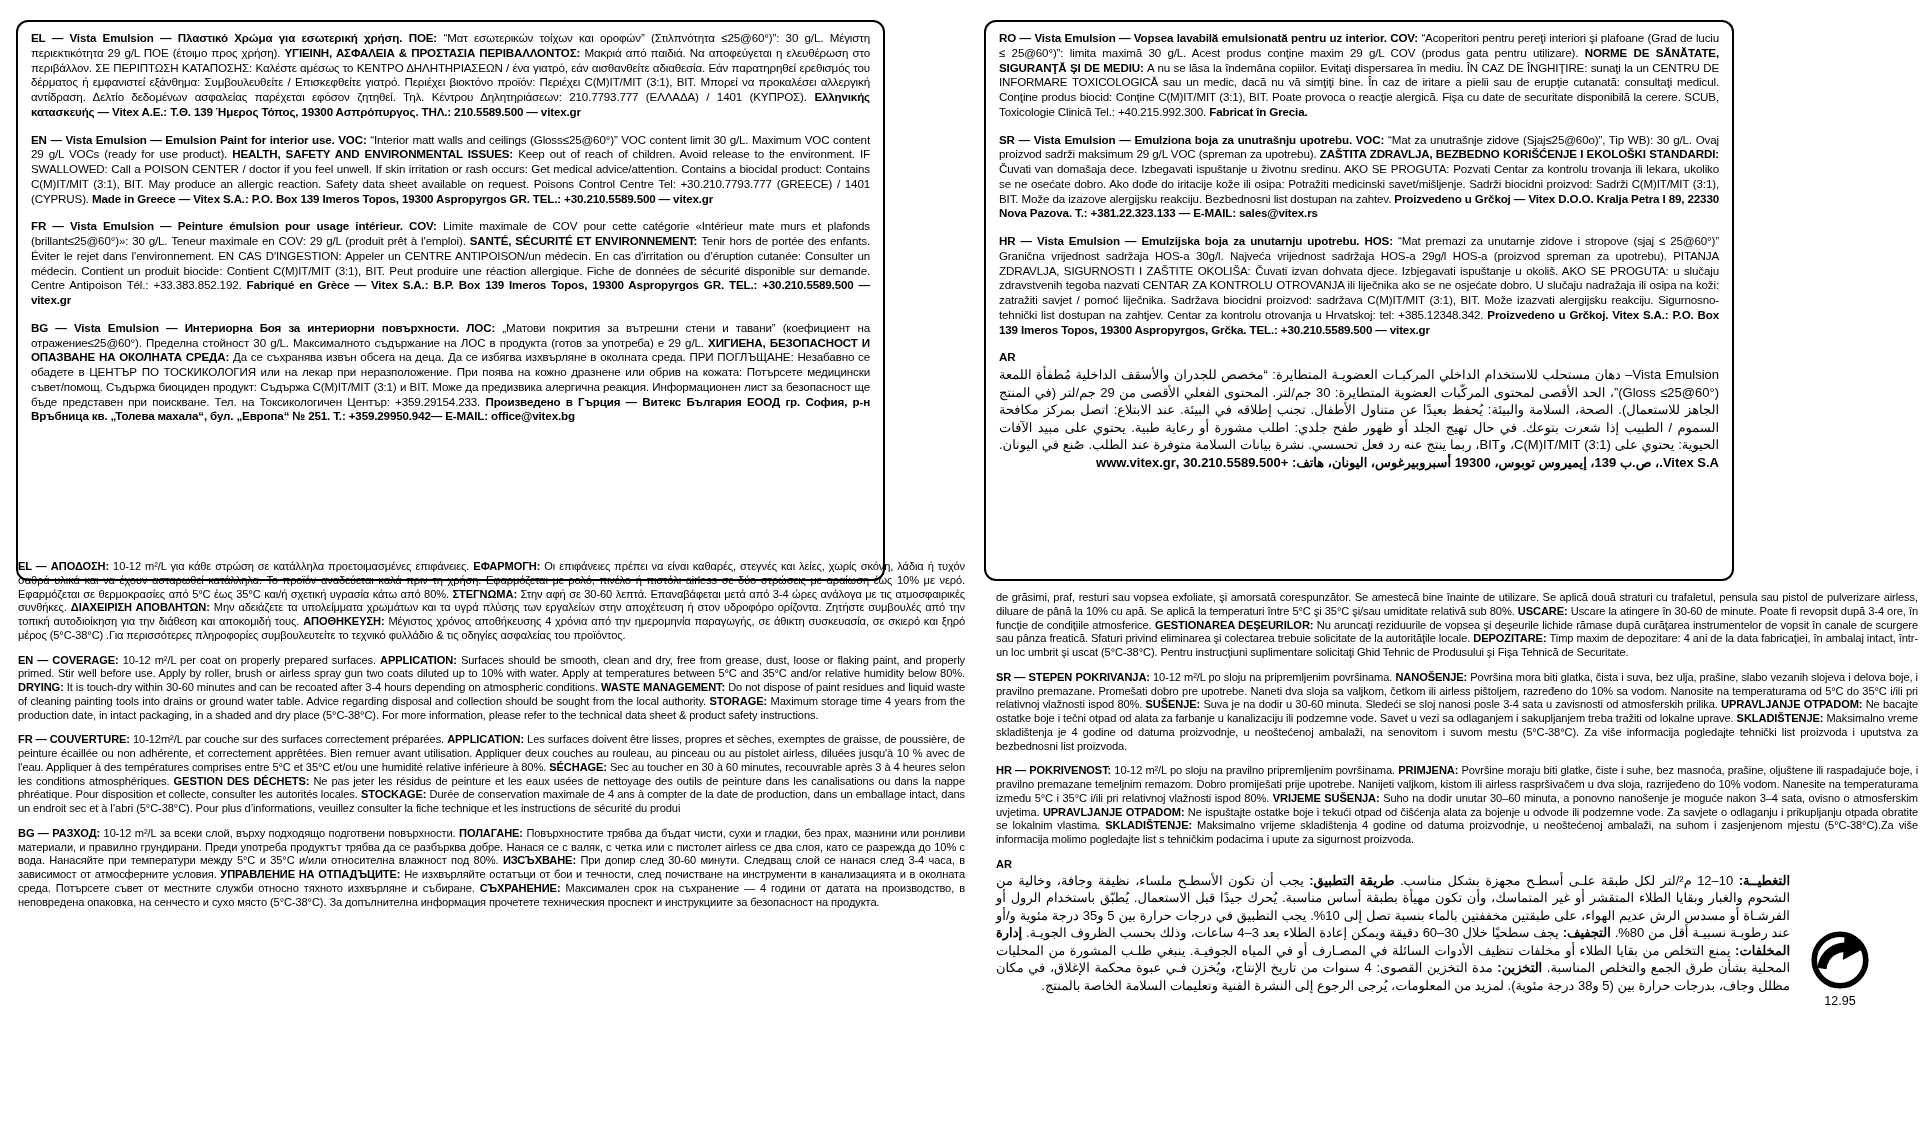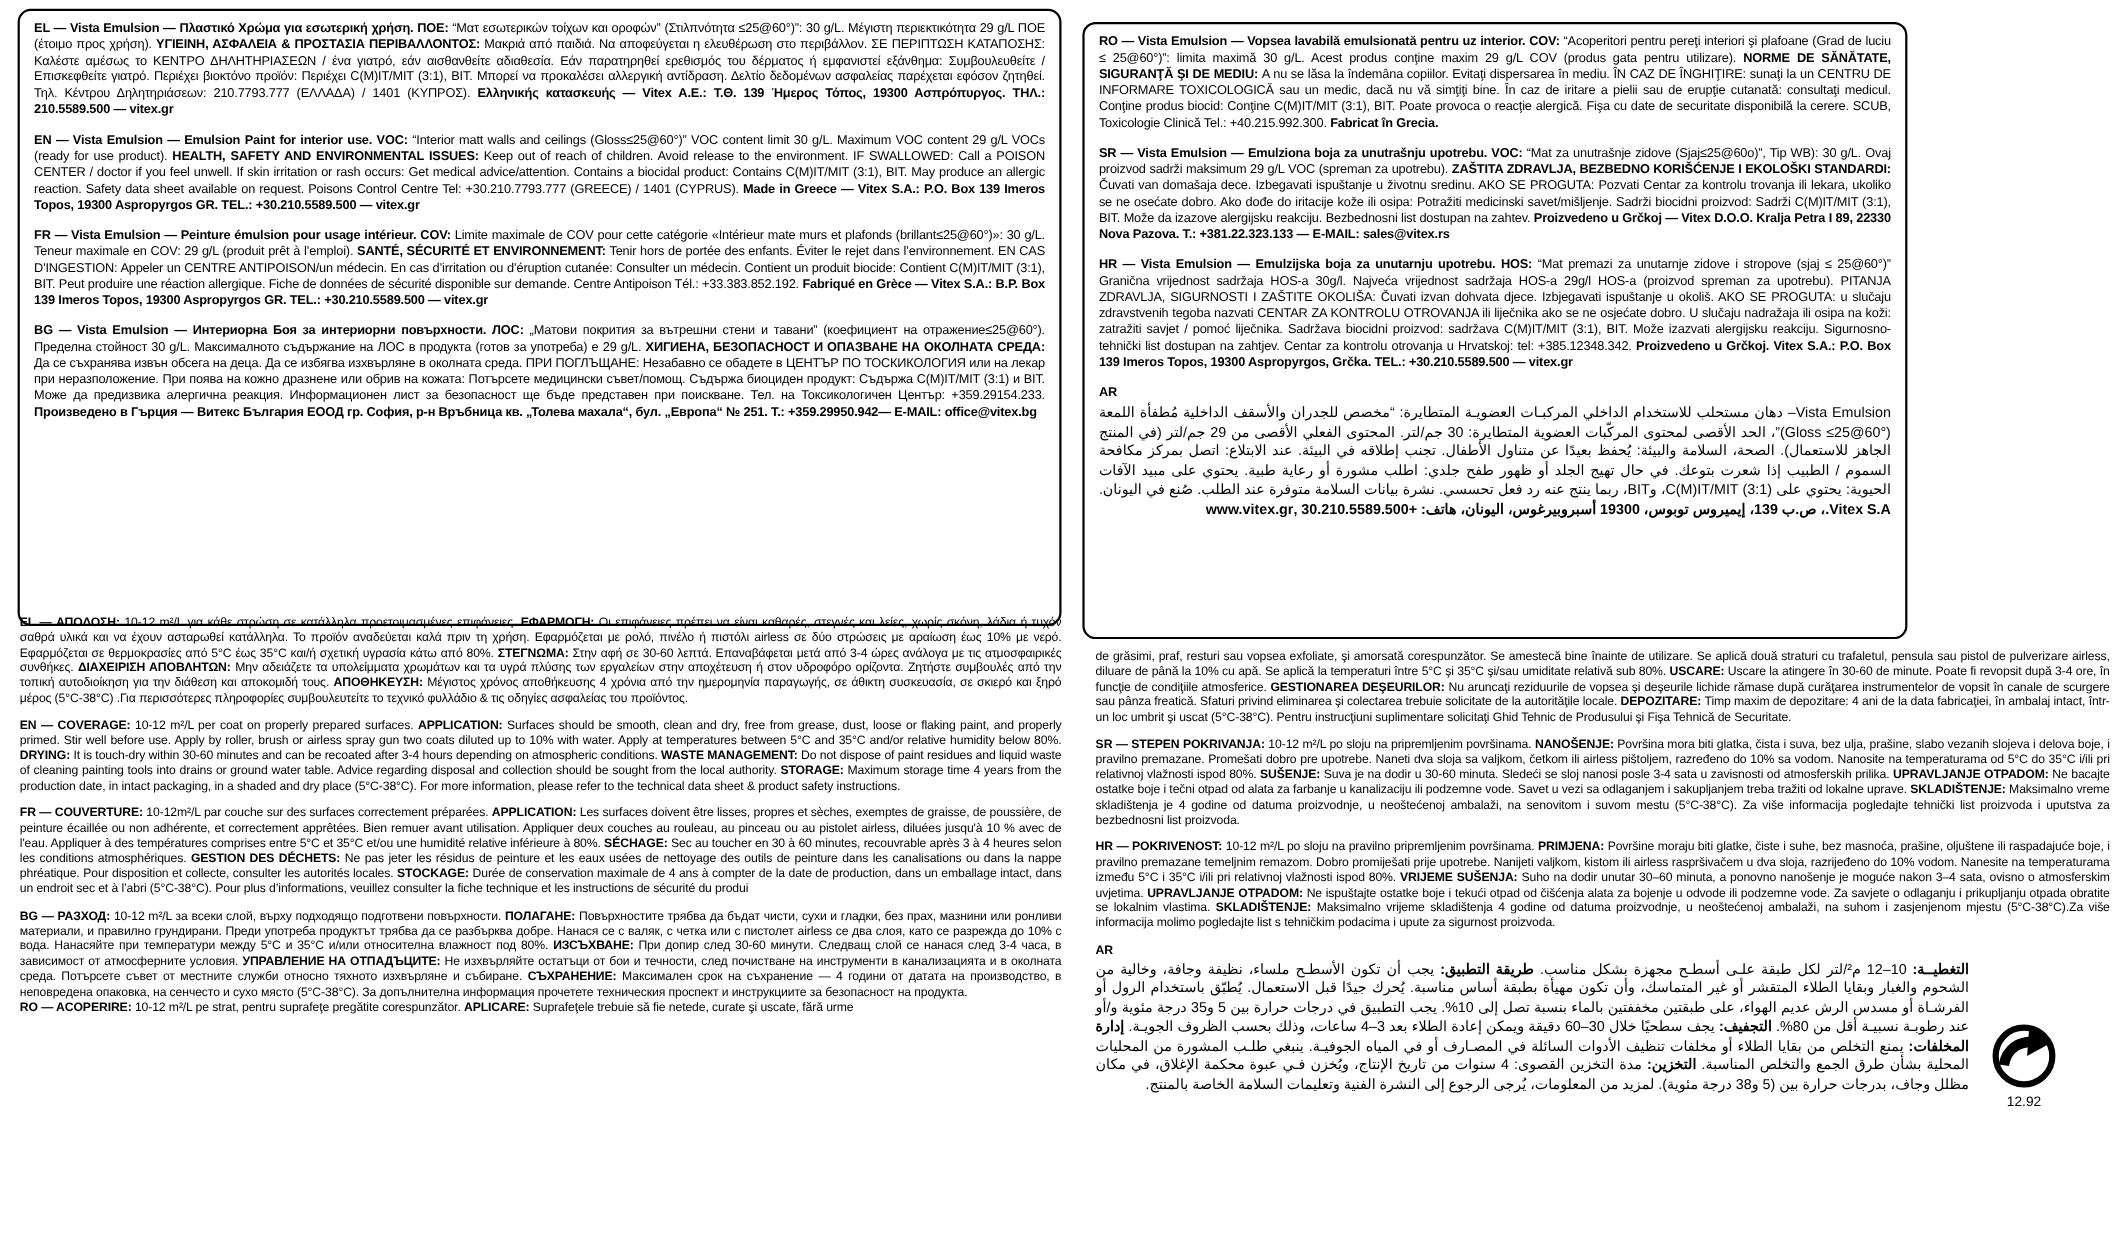--- a/index.html
+++ b/index.html
@@ -6,21 +6,21 @@
   body{
     width:1920px;height:1138px;position:relative;overflow:hidden;
     background:#ffffff;color:#000;
     font-family:"Liberation Sans", sans-serif;
     -webkit-font-smoothing:antialiased;
   }
   .box{
     position:absolute;border:2px solid #000;border-radius:12px;
     box-sizing:border-box;padding:9px 13px 8px 13px;background:#fff;
   }
-  #box-left{left:16px;top:8px;width:949px;height:561px}
+  #box-left{left:16px;top:20px;width:869px;height:561px}
   #box-right{left:984px;top:20px;width:750px;height:561px}
   .col{position:absolute;box-sizing:border-box}
   #bottom-left{left:18px;top:560px;width:947px}
   #bottom-right{left:996px;top:591px;width:922px}
   .top-text{font-size:11.6px;line-height:14.75px;letter-spacing:-0.15px}
   .bottom-text{font-size:11.1px;line-height:13.75px;letter-spacing:-0.1px}
   .sec{margin:0 0 13px 0;text-align:justify}
   .bottom-text .sec{margin-bottom:11px}
   .sec.right{text-align:left}
   .sec.tight{margin-bottom:1px}
@@ -55,35 +55,34 @@
       <p class="sec rtl" dir="rtl"><span>Vista Emulsion– دهان مستحلب للاستخدام الداخلي </span><span>المركبـات العضويـة المتطايرة: “مخصص للجدران والأسقف الداخلية مُطفأة اللمعة (Gloss ≤25@60°)”، الحد الأقصى لمحتوى المركّبات العضوية المتطايرة: 30 جم/لتر. المحتوى الفعلي الأقصى من 29 جم/لتر (في المنتج الجاهز للاستعمال). الصحة، السلامة والبيئة: يُحفظ بعيدًا عن متناول الأطفال. تجنب إطلاقه في البيئة. عند الابتلاع: اتصل بمركز مكافحة السموم / الطبيب إذا شعرت بتوعك. في حال تهيج الجلد أو ظهور طفح جلدي: اطلب مشورة أو رعاية طبية. يحتوي على مبيد الآفات الحيوية: يحتوي على C(M)IT/MIT (3:1)، وBIT، ربما ينتج عنه رد فعل تحسسي. نشرة بيانات السلامة متوفرة عند الطلب. صُنع في اليونان. </span><b>Vitex S.A.، ص.ب 139، إيميروس توبوس، 19300 أسبروبيرغوس، اليونان، هاتف: +30.210.5589.500 ,www.vitex.gr</b></p>
     </div>
 </div>
 
 <div id="bottom-left" class="col bottom-text">
   <div>
       <p class="sec"><b>EL — ΑΠΟΔΟΣΗ: </b><span>10-12 m²/L για κάθε στρώση σε κατάλληλα προετοιμασμένες επιφάνειες. </span><b>ΕΦΑΡΜΟΓΗ: </b><span>Οι επιφάνειες πρέπει να είναι καθαρές, στεγνές και λείες, χωρίς σκόνη, λάδια ή τυχόν σαθρά υλικά και να έχουν ασταρωθεί κατάλληλα. Το προϊόν αναδεύεται καλά πριν τη χρήση. Εφαρμόζεται με ρολό, πινέλο ή πιστόλι airless σε δύο στρώσεις με αραίωση έως 10% με νερό. Εφαρμόζεται σε θερμοκρασίες από 5°C έως 35°C και/ή σχετική υγρασία κάτω από 80%. </span><b>ΣΤΕΓΝΩΜΑ: </b><span>Στην αφή σε 30-60 λεπτά. Επαναβάφεται μετά από 3-4 ώρες ανάλογα με τις ατμοσφαιρικές συνθήκες. </span><b>ΔΙΑΧΕΙΡΙΣΗ ΑΠΟΒΛΗΤΩΝ: </b><span>Μην αδειάζετε τα υπολείμματα χρωμάτων και τα υγρά πλύσης των εργαλείων στην αποχέτευση ή στον υδροφόρο ορίζοντα. Ζητήστε συμβουλές από την τοπική αυτοδιοίκηση για την διάθεση και αποκομιδή τους. </span><b>ΑΠΟΘΗΚΕΥΣΗ: </b><span>Μέγιστος χρόνος αποθήκευσης 4 χρόνια από την ημερομηνία παραγωγής, σε άθικτη συσκευασία, σε σκιερό και ξηρό μέρος (5°C-38°C) .Για περισσότερες πληροφορίες συμβουλευτείτε το τεχνικό φυλλάδιο &amp; τις οδηγίες ασφαλείας του προϊόντος.</span></p>
       <p class="sec"><b>EN — COVERAGE: </b><span>10-12 m²/L per coat on properly prepared surfaces. </span><b>APPLICATION: </b><span>Surfaces should be smooth, clean and dry, free from grease, dust, loose or flaking paint, and properly primed. Stir well before use. Apply by roller, brush or airless spray gun two coats diluted up to 10% with water. Apply at temperatures between 5°C and 35°C and/or relative humidity below 80%. </span><b>DRYING: </b><span>It is touch-dry within 30-60 minutes and can be recoated after 3-4 hours depending on atmospheric conditions. </span><b>WASTE MANAGEMENT: </b><span>Do not dispose of paint residues and liquid waste of cleaning painting tools into drains or ground water table. Advice regarding disposal and collection should be sought from the local authority. </span><b>STORAGE: </b><span>Maximum storage time 4 years from the production date, in intact packaging, in a shaded and dry place (5°C-38°C). For more information, please refer to the technical data sheet &amp; product safety instructions.</span></p>
       <p class="sec"><b>FR — COUVERTURE: </b><span>10-12m²/L par couche sur des surfaces correctement préparées. </span><b>APPLICATION: </b><span>Les surfaces doivent être lisses, propres et sèches, exemptes de graisse, de poussière, de peinture écaillée ou non adhérente, et correctement apprêtées. Bien remuer avant utilisation. Appliquer deux couches au rouleau, au pinceau ou au pistolet airless, diluées jusqu'à 10 % avec de l'eau. Appliquer à des températures comprises entre 5°C et 35°C et/ou une humidité relative inférieure à 80%. </span><b>SÉCHAGE: </b><span>Sec au toucher en 30 à 60 minutes, recouvrable après 3 à 4 heures selon les conditions atmosphériques. </span><b>GESTION DES DÉCHETS: </b><span>Ne pas jeter les résidus de peinture et les eaux usées de nettoyage des outils de peinture dans les canalisations ou dans la nappe phréatique. Pour disposition et collecte, consulter les autorités locales. </span><b>STOCKAGE: </b><span>Durée de conservation maximale de 4 ans à compter de la date de production, dans un emballage intact, dans un endroit sec et à l’abri (5°C-38°C). Pour plus d’informations, veuillez consulter la fiche technique et les instructions de sécurité du produi</span></p>
       <p class="sec tight"><b>BG — РАЗХОД: </b><span>10-12 m²/L за всеки слой, върху подходящо подготвени повърхности. </span><b>ПОЛАГАНЕ: </b><span>Повърхностите трябва да бъдат чисти, сухи и гладки, без прах, мазнини или ронливи материали, и правилно грундирани. Преди употреба продуктът трябва да се разбърква добре. Нанася се с валяк, с четка или с пистолет airless се два слоя, като се разрежда до 10% с вода. Нанасяйте при температури между 5°C и 35°C и/или относителна влажност под 80%. </span><b>ИЗСЪХВАНЕ: </b><span>При допир след 30-60 минути. Следващ слой се нанася след 3-4 часа, в зависимост от атмосферните условия. </span><b>УПРАВЛЕНИЕ НА ОТПАДЪЦИТЕ: </b><span>Не изхвърляйте остатъци от бои и течности, след почистване на инструменти в канализацията и в околната среда. Потърсете съвет от местните служби относно тяхното изхвърляне и събиране. </span><b>СЪХРАНЕНИЕ: </b><span>Максимален срок на съхранение — 4 години от датата на производство, в неповредена опаковка, на сенчесто и сухо място (5°C-38°C). За допълнителна информация прочетете техническия проспект и инструкциите за безопасност на продукта.</span></p>
-      <p class="sec"><b>RO — ACOPERIRE: </b><span>10-12 m²/L pe strat, pentru suprafeţe pregătite corespunzător. </span><b>APLICARE: </b><span>Suprafeţele trebuie să fie netede, curate şi uscate, fără urme</span></p>
     </div>
 </div>
 
 <div id="bottom-right" class="col bottom-text">
   <div>
       <p class="sec"><span>de grăsimi, praf, resturi sau vopsea exfoliate, şi amorsată corespunzător. Se amestecă bine înainte de utilizare. Se aplică două straturi cu trafaletul, pensula sau pistol de pulverizare airless, diluare de până la 10% cu apă. Se aplică la temperaturi între 5°C şi 35°C şi/sau umiditate relativă sub 80%. </span><b>USCARE: </b><span>Uscare la atingere în 30-60 de minute. Poate fi revopsit după 3-4 ore, în funcţie de condiţiile atmosferice. </span><b>GESTIONAREA DEŞEURILOR: </b><span>Nu aruncaţi reziduurile de vopsea şi deşeurile lichide rămase după curăţarea instrumentelor de vopsit în canale de scurgere sau pânza freatică. Sfaturi privind eliminarea şi colectarea trebuie solicitate de la autorităţile locale. </span><b>DEPOZITARE: </b><span>Timp maxim de depozitare: 4 ani de la data fabricaţiei, în ambalaj intact, într-un loc umbrit şi uscat (5°C-38°C). Pentru instrucţiuni suplimentare solicitaţi Ghid Tehnic de Produsului şi Fişa Tehnică de Securitate.</span></p>
       <p class="sec"><b>SR — STEPEN POKRIVANJA: </b><span>10-12 m²/L po sloju na pripremljenim površinama. </span><b>NANOŠENJE: </b><span>Površina mora biti glatka, čista i suva, bez ulja, prašine, slabo vezanih slojeva i delova boje, i pravilno premazane. Promešati dobro pre upotrebe. Naneti dva sloja sa valjkom, četkom ili airless pištoljem, razređeno do 10% sa vodom. Nanosite na temperaturama od 5°C do 35°C i/ili pri relativnoj vlažnosti ispod 80%. </span><b>SUŠENJE: </b><span>Suva je na dodir u 30-60 minuta. Sledeći se sloj nanosi posle 3-4 sata u zavisnosti od atmosferskih prilika. </span><b>UPRAVLJANJE OTPADOM: </b><span>Ne bacajte ostatke boje i tečni otpad od alata za farbanje u kanalizaciju ili podzemne vode. Savet u vezi sa odlaganjem i sakupljanjem treba tražiti od lokalne uprave. </span><b>SKLADIŠTENJE: </b><span>Maksimalno vreme skladištenja je 4 godine od datuma proizvodnje, u neoštećenoj ambalaži, na senovitom i suvom mestu (5°C-38°C). Za više informacija pogledajte tehnički list proizvoda i uputstva za bezbednosni list proizvoda.</span></p>
       <p class="sec"><b>HR — POKRIVENOST: </b><span>10-12 m²/L po sloju na pravilno pripremljenim površinama. </span><b>PRIMJENA: </b><span>Površine moraju biti glatke, čiste i suhe, bez masnoća, prašine, oljuštene ili raspadajuće boje, i pravilno premazane temeljnim remazom. Dobro promiješati prije upotrebe. Nanijeti valjkom, kistom ili airless raspršivačem u dva sloja, razrijeđeno do 10% vodom. Nanesite na temperaturama između 5°C i 35°C i/ili pri relativnoj vlažnosti ispod 80%. </span><b>VRIJEME SUŠENJA: </b><span>Suho na dodir unutar 30–60 minuta, a ponovno nanošenje je moguće nakon 3–4 sata, ovisno o atmosferskim uvjetima. </span><b>UPRAVLJANJE OTPADOM: </b><span>Ne ispuštajte ostatke boje i tekući otpad od čišćenja alata za bojenje u odvode ili podzemne vode. Za savjete o odlaganju i prikupljanju otpada obratite se lokalnim vlastima. </span><b>SKLADIŠTENJE: </b><span>Maksimalno vrijeme skladištenja 4 godine od datuma proizvodnje, u neoštećenoj ambalaži, na suhom i zasjenjenom mjestu (5°C-38°C).Za više informacija molimo pogledajte list s tehničkim podacima i upute za sigurnost proizvoda.</span></p>
       <p class="sec right tight"><b>AR</b></p>
     </div>
   <p class="sec rtl" dir="rtl">
     <span class="greendot">
       <svg viewBox="0 0 64 64" aria-hidden="true">
         <circle cx="32" cy="32" r="27.5" fill="none" stroke="#000" stroke-width="6"></circle>
         <path d="M12.5 41 C 15 25 28 16 45 19" fill="none" stroke="#000" stroke-width="10"></path>
         <path d="M37 5 L59 19 L35 32 Z" fill="#000"></path>
       </svg>
-      <span class="version">12.92</span>
+      <span class="version">12.95</span>
     </span>
     <span><b>التغطيــة: </b><span>10–12 م²/لتر لكل طبقة علـى أسطـح مجهزة بشكل مناسب. </span><b>طريقة التطبيق: </b><span>يجب أن تكون الأسطـح ملساء، نظيفة وجافة، وخالية من الشحوم والغبار وبقايا الطلاء المتقشر أو غير المتماسك، وأن تكون مهيأة بطبقة أساس مناسبة. يُحرك جيدًا قبل الاستعمال. يُطبّق باستخدام الرول أو الفرشـاة أو مسدس الرش عديم الهواء، على طبقتين مخففتين بالماء بنسبة تصل إلى 10%. يجب التطبيق في درجات حرارة بين 5 و35 درجة مئوية و/أو عند رطوبـة نسبيـة أقل من 80%. </span><b>التجفيف: </b><span>يجف سطحيًا خلال 30–60 دقيقة ويمكن إعادة الطلاء بعد 3–4 ساعات، وذلك بحسب الظروف الجويـة. </span><b>إدارة المخلفات: </b><span>يمنع التخلص من بقايا الطلاء أو مخلفات تنظيف الأدوات السائلة في المصـارف أو في المياه الجوفيـة. ينبغي طلـب المشورة من المحليات المحلية بشأن طرق الجمع والتخلص المناسبة. </span><b>التخزين: </b><span>مدة التخزين القصوى: 4 سنوات من تاريخ الإنتاج، ويُخزن فـي عبوة محكمة الإغلاق، في مكان مظلل وجاف، بدرجات حرارة بين (5 و38 درجة مئوية). لمزيد من المعلومات، يُرجى الرجوع إلى النشرة الفنية وتعليمات السلامة الخاصة بالمنتج.</span></span>
   </p>
 </div>
 
 </body></html>

